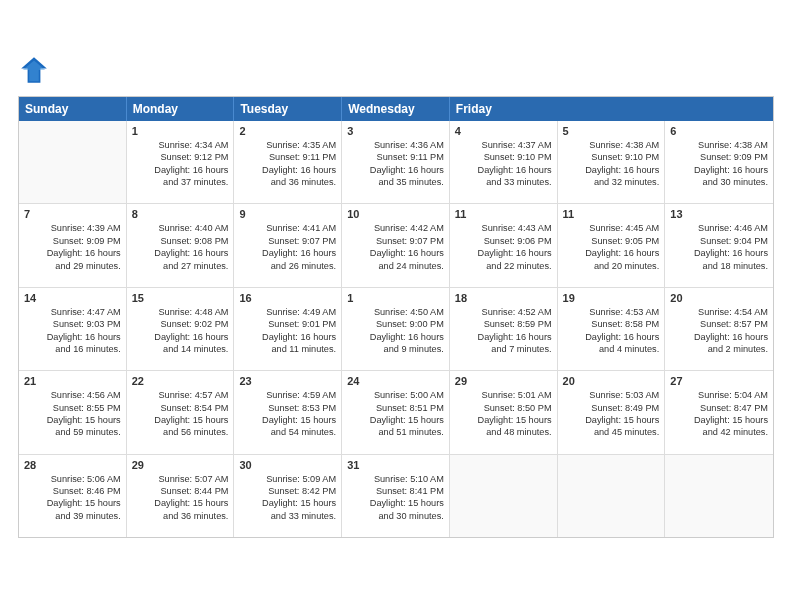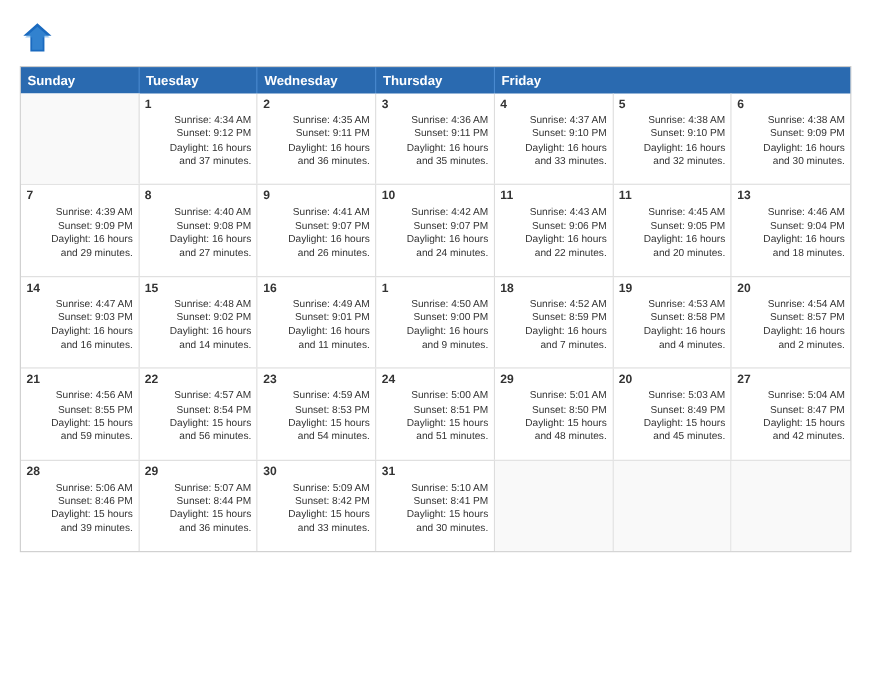--- a/index.html
+++ b/index.html
@@ -9,20 +9,21 @@
       width: 792px;
       height: 612px;
       overflow: hidden;
     }
     .page {
       width: 792px;
       height: 512px;
       padding: 18px 18px 10px 18px;
       display: flex;
       flex-direction: column;
+      margin-top: 36px;
     }
     .header {
       display: flex;
       justify-content: space-between;
       align-items: flex-start;
       margin-bottom: 10px;
     }
     .logo {
       display: flex;
       align-items: center;
@@ -135,23 +136,23 @@
     </div>
     <div class="title-block">
       <div class="title-month"></div>
       <div class="title-location"></div>
     </div>
   </div>
 
   <div class="calendar">
     <div class="cal-header">
     <div class="cal-header-cell">Sunday</div>
+        <div class="cal-header-cell">Monday</div>
         <div class="cal-header-cell">Tuesday</div>
         <div class="cal-header-cell">Wednesday</div>
-        <div class="cal-header-cell">Thursday</div>
         <div class="cal-header-cell">Friday</div>
       </div>
     <div class="cal-body">
     <div class="cal-row">
           <div class="cal-cell empty"></div>
           <div class="cal-cell">
             <div class="day-num">1</div>
             <div class="cell-text">Sunrise: 4:34 AM<br>Sunset: 9:12 PM<br>Daylight: 16 hours<br>and 37 minutes.</div>
           </div>
           <div class="cal-cell">

